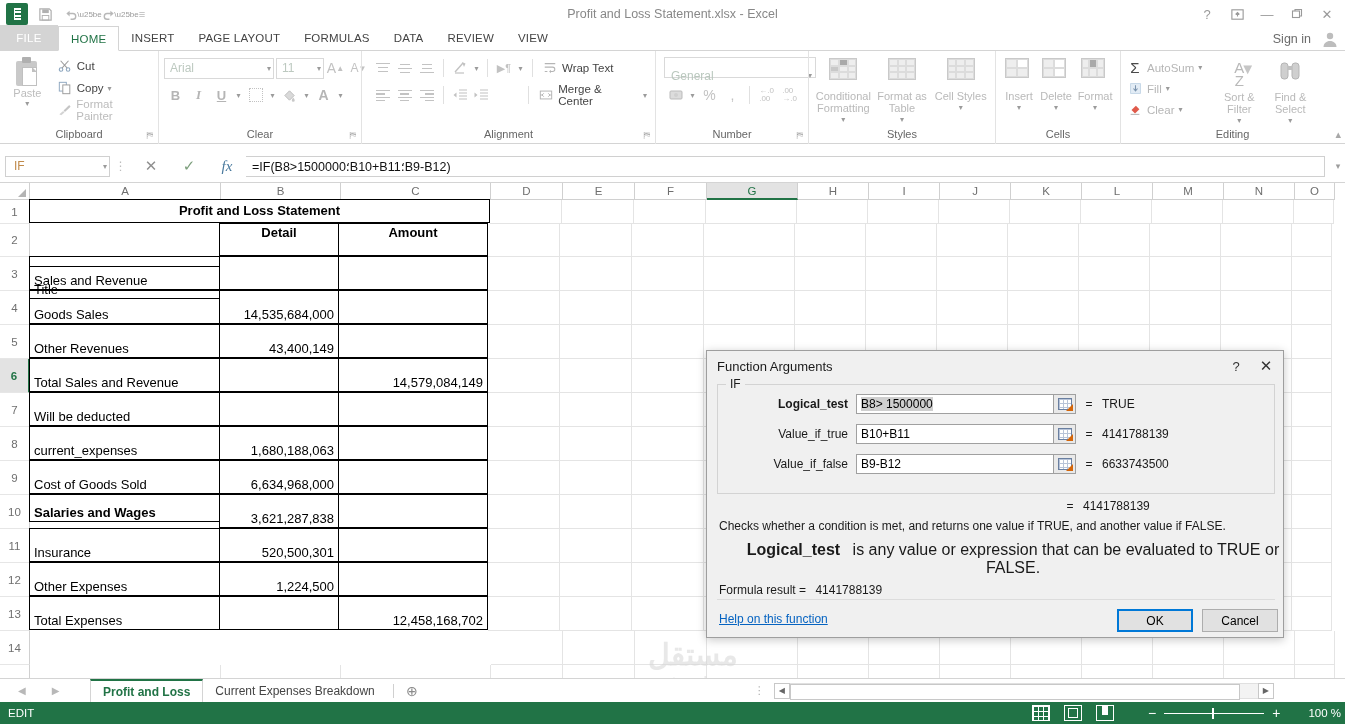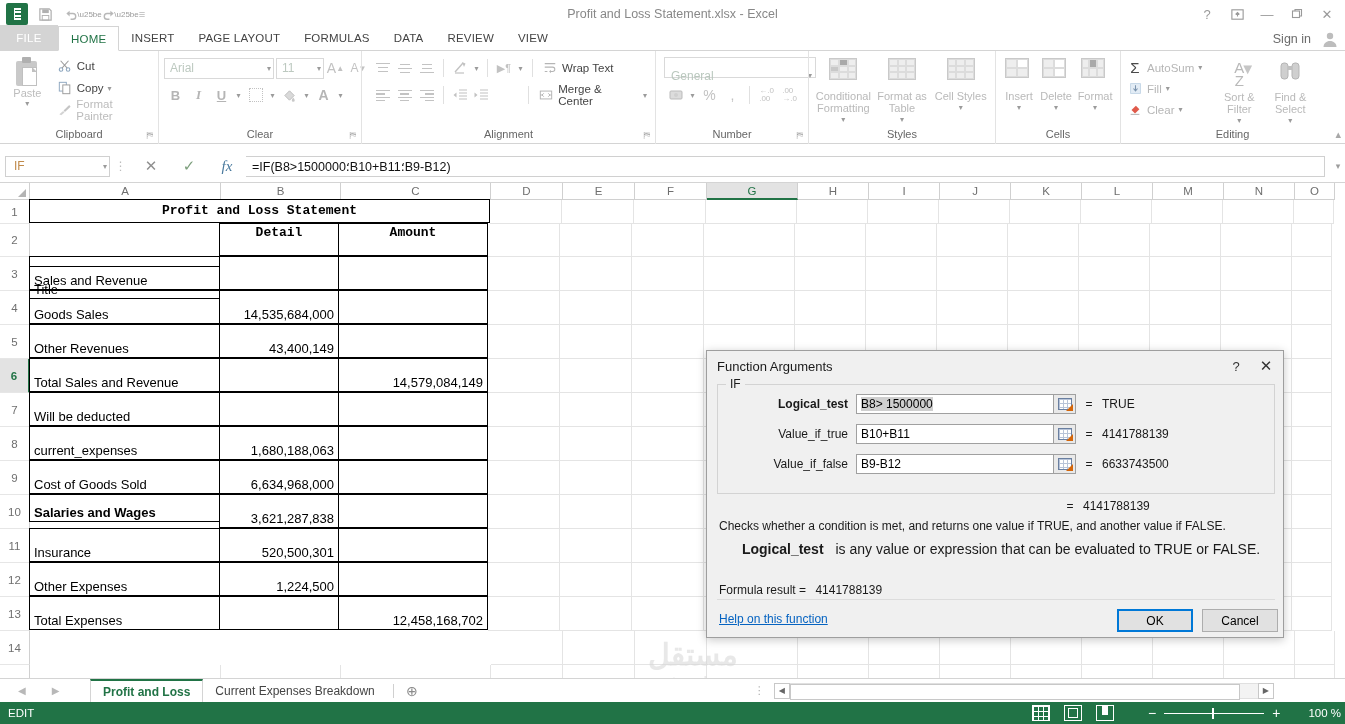--- a/index.html
+++ b/index.html
@@ -211,21 +211,21 @@
   .rh.sel { background: #e3e3e3; color: #217346; font-weight: bold; border-right: 2px solid #217346; }
   .cells { position: absolute; top: 17px; left: 30px; }
   .gr { display: flex; }
   .cell {
     position: relative; display: flex; align-items: flex-end;
     font-size: 13px; color: #000; padding: 0 4px 1px 4px; overflow: hidden; white-space: nowrap;
   }
   .cell.bordered { border: 1px solid #000; margin-left: -1px; margin-top: -1px; }
   .cell.num { justify-content: flex-end; }
   .cell.ctr { justify-content: center; }
-  .cell.bold { font-weight: bold; font-family: Liberation Mono, monospace; }
+  .cell.bold { font-weight: bold; }
   .cell.hdrctr { align-items: flex-start; justify-content: center; padding-top: 1px; }
 
   
   .dialog {
     position: absolute; left: 706px; top: 350px; width: 578px; height: 288px;
     background: #f0f0f0; border: 1px solid #9e9e9e; box-shadow: 0 2px 9px rgba(0,0,0,.22);
   }
   .dlg-title {
     height: 30px; display: flex; align-items: center; padding-left: 10px;
     font-size: 13px; color: #1a1a1a; background: #f0f0f0;
@@ -257,21 +257,21 @@
     width: 14px; height: 12px; background: #fff; border: 1px solid #6a7fa0; position: relative;
     background-image: linear-gradient(to right, #b8c4d8 1px, transparent 1px), linear-gradient(to bottom, #b8c4d8 1px, transparent 1px);
     background-size: 4px 4px;
   }
   .ref-ico:after { content:""; position:absolute; right:-2px; bottom:-2px; width:0;height:0;
     border-style: solid; border-width: 0 0 7px 7px; border-color: transparent transparent #d4660a transparent; }
   .eqs { width: 26px; text-align: center; font-size: 12px; color: #1a1a1a; }
   .argval { font-size: 12px; color: #1a1a1a; }
   .dlg-eq-line { position: absolute; left: 10px; top: 148px; width: 558px; display: flex; align-items: center; }
   .dlg-desc { position: absolute; left: 12px; top: 168px; width: 556px; font-size: 12px; color: #1a1a1a; }
-  .dlg-arginfo { position: absolute; left: 16px; top: 190px; width: 556px; font-size: 14px; color: #1a1a1a; text-align: center; }
+  .dlg-arginfo { position: absolute; left: 28px; top: 190px; width: 556px; font-size: 16px; color: #1a1a1a; text-align: center; }
   .dlg-arginfo b { font-weight: bold; }
   .dlg-result { position: absolute; left: 12px; top: 232px; font-size: 12px; color: #1a1a1a; }
   .dlg-help { position: absolute; left: 12px; top: 261px; font-size: 12px; color: #0563c1; text-decoration: underline; }
   .dlg-ok {
     position: absolute; left: 410px; top: 258px; width: 76px; height: 23px;
     border: 2px solid #0078d7; background: #e1e1e1; font-size: 12px; color: #000;
     display: flex; align-items: center; justify-content: center;
   }
   .dlg-cancel {
     position: absolute; left: 495px; top: 258px; width: 76px; height: 23px;

